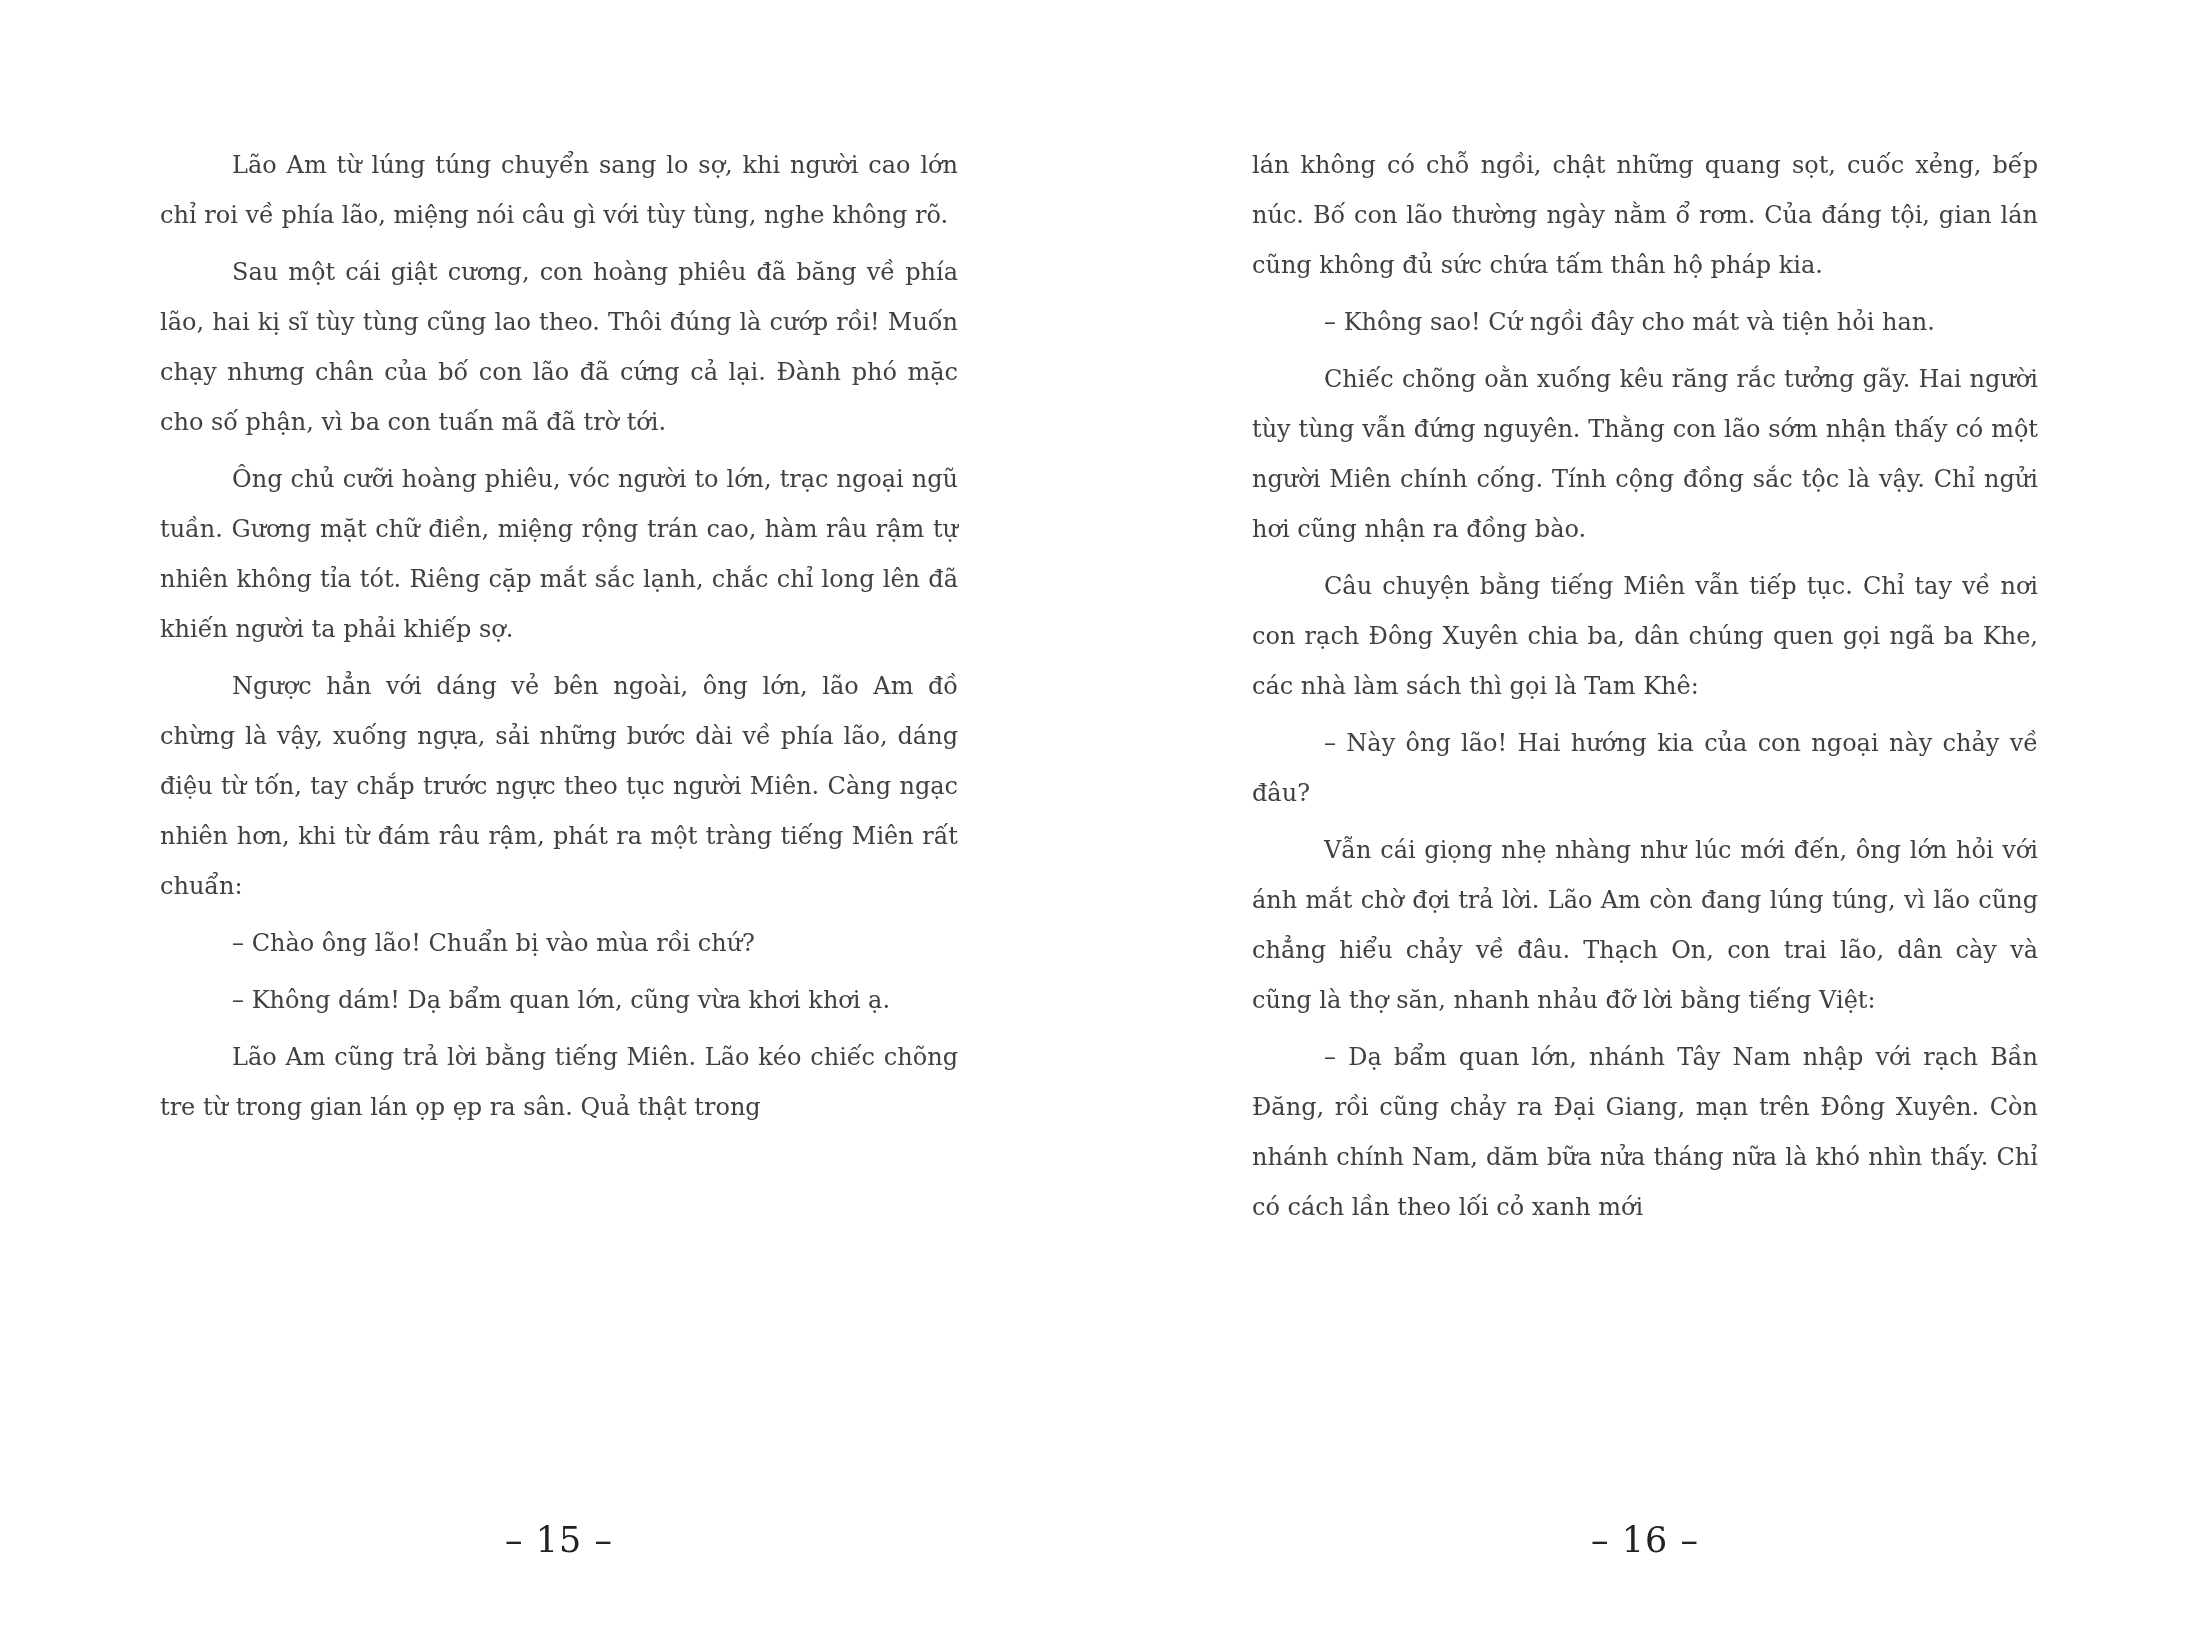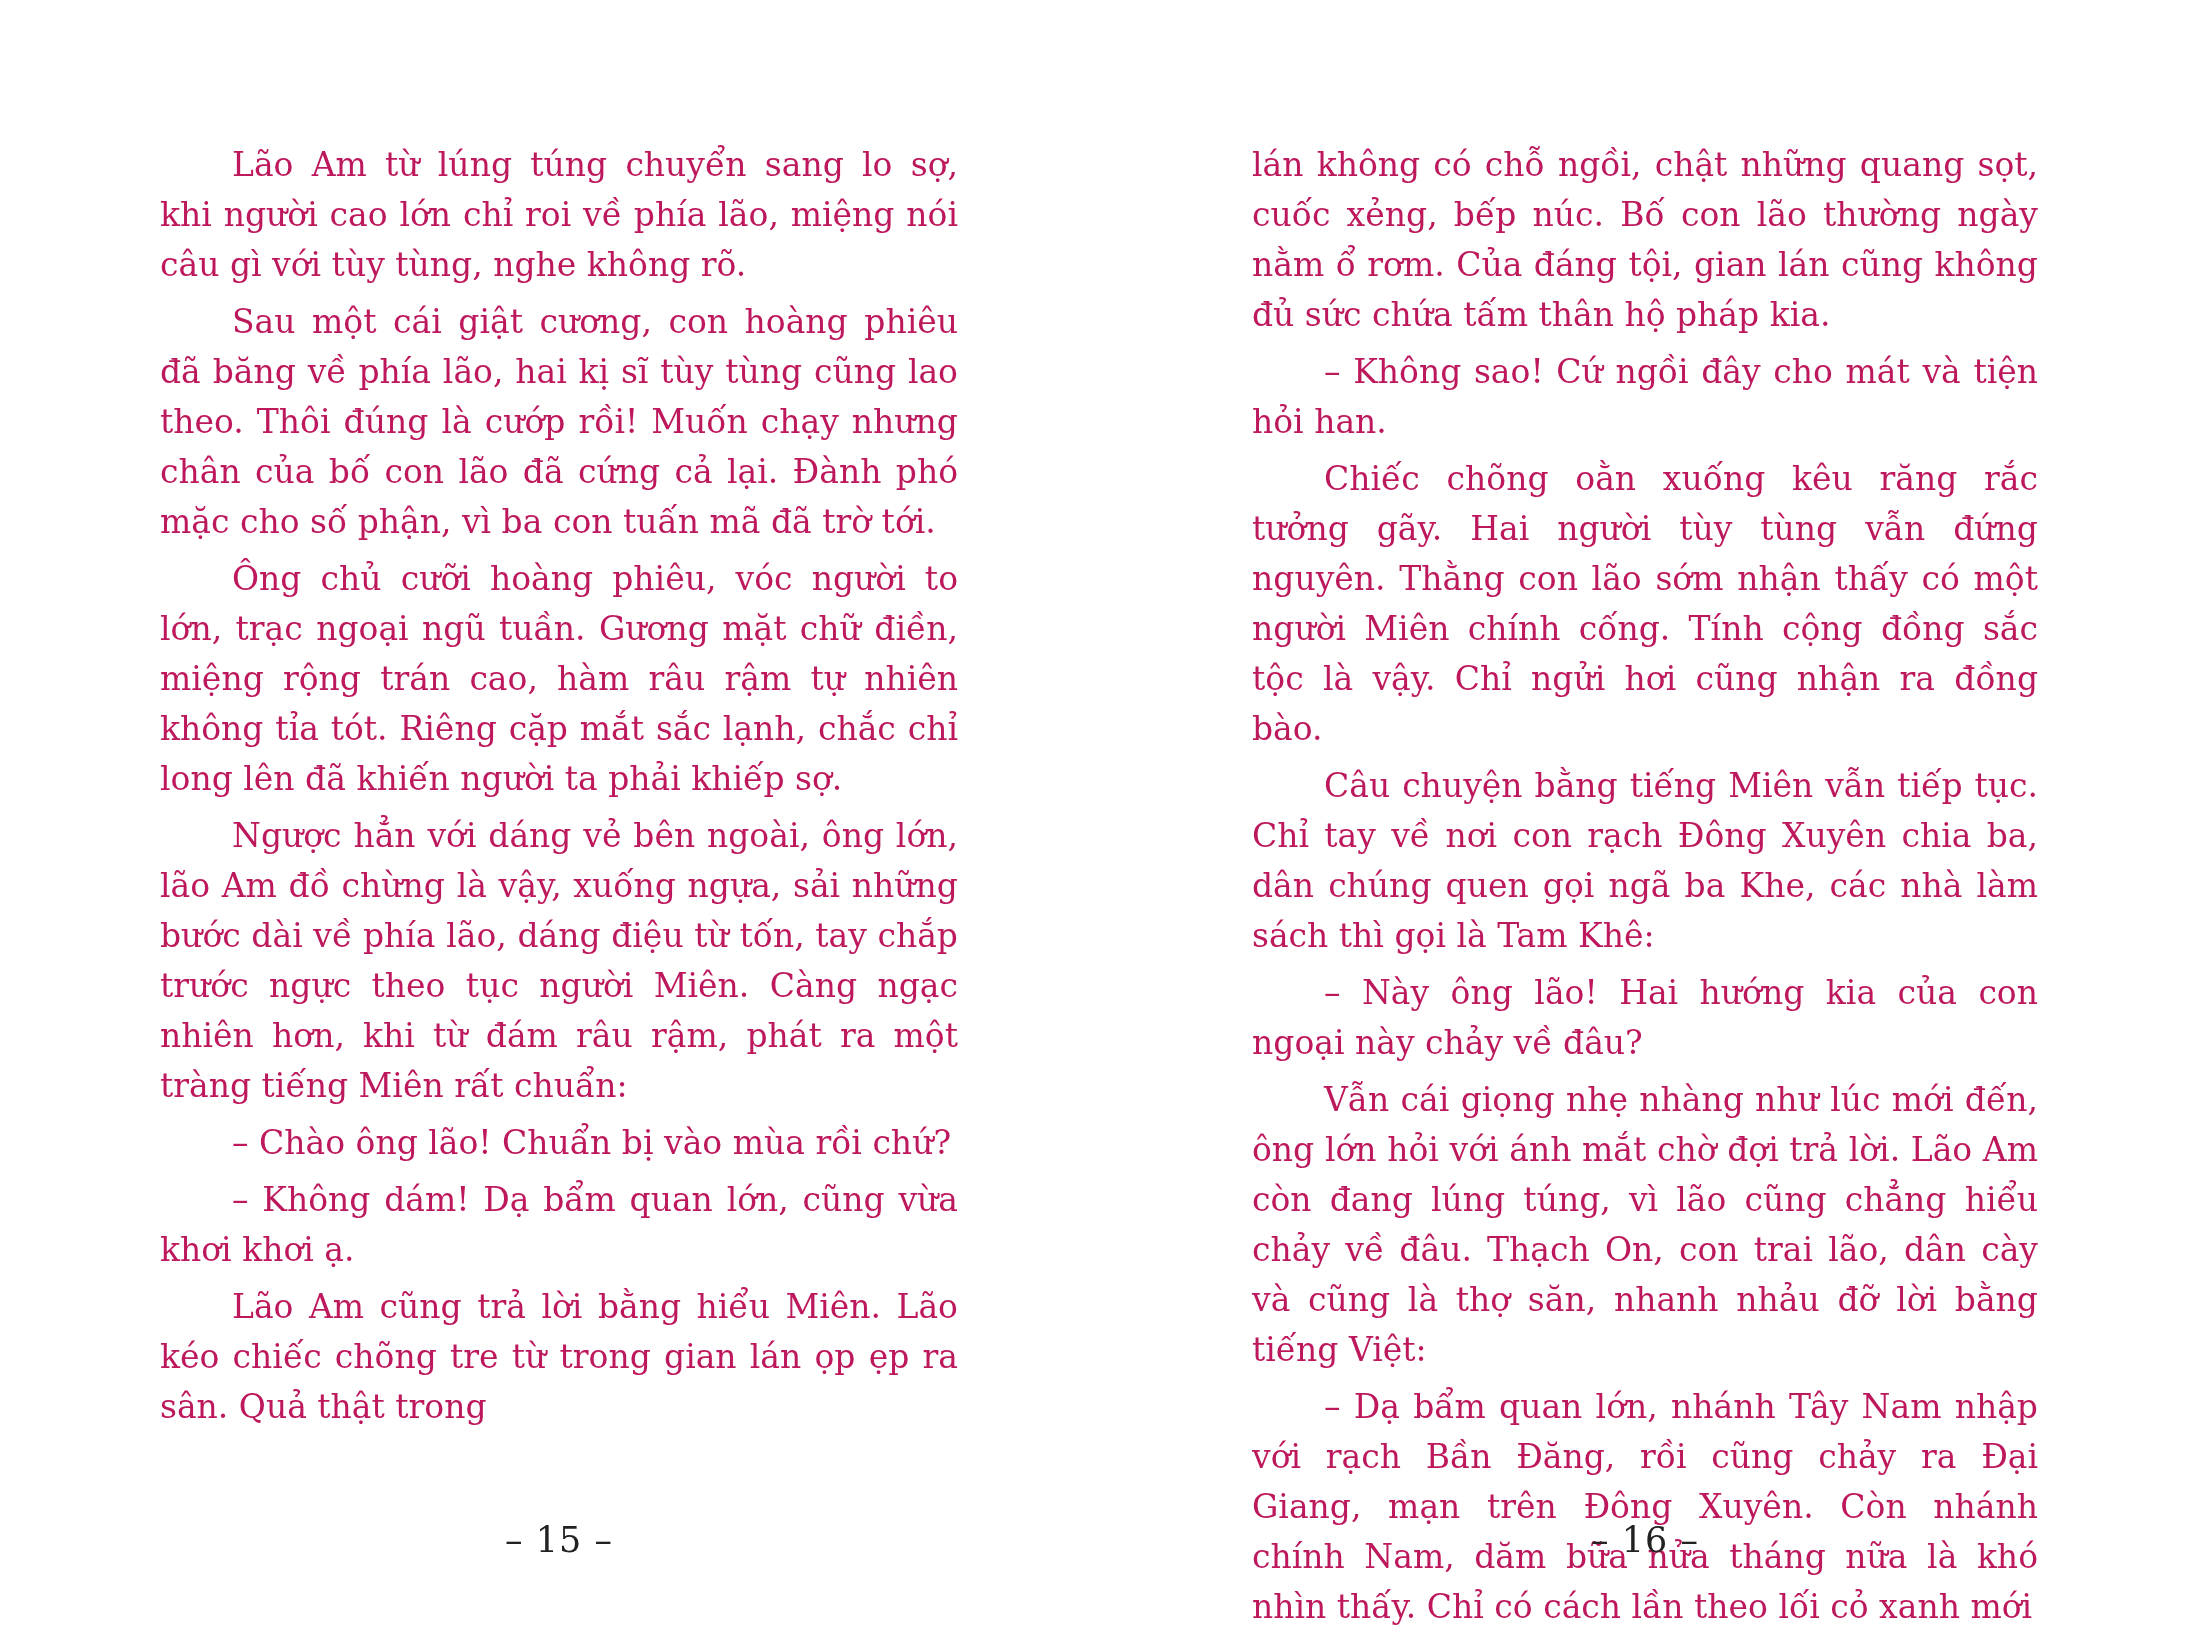--- a/index.html
+++ b/index.html
@@ -25,23 +25,23 @@
     height: 1646px;
   }
   .page-left  { left: 160px;  width: 798px; }
   .page-right { left: 1252px; width: 786px; }
   .page-text {
     position: absolute;
     top: 140px;
     left: 0;
     right: 0;
     text-align: justify;
-    font-size: 33px;
+    font-size: 24px;
     line-height: 50px;
-    color: #be185d;
+    color: #404040;
     hyphens: none;
     -webkit-hyphens: none;
   }
   .para {
     margin: 0 0 7px 0;
   }
   .para.indent {
     text-indent: 72px;
   }
   .page-number {
@@ -61,21 +61,21 @@
 <div class="spread">
 
   <div class="page page-left">
     <div class="page-text">
         <p class="para indent">Lão Am từ lúng túng chuyển sang lo sợ, khi người cao lớn chỉ roi về phía lão, miệng nói câu gì với tùy tùng, nghe không rõ.</p>
         <p class="para indent">Sau một cái giật cương, con hoàng phiêu đã băng về phía lão, hai kị sĩ tùy tùng cũng lao theo. Thôi đúng là cướp rồi! Muốn chạy nhưng chân của bố con lão đã cứng cả lại. Đành phó mặc cho số phận, vì ba con tuấn mã đã trờ tới.</p>
         <p class="para indent">Ông chủ cưỡi hoàng phiêu, vóc người to lớn, trạc ngoại ngũ tuần. Gương mặt chữ điền, miệng rộng trán cao, hàm râu rậm tự nhiên không tỉa tót. Riêng cặp mắt sắc lạnh, chắc chỉ long lên đã khiến người ta phải khiếp sợ.</p>
         <p class="para indent">Ngược hẳn với dáng vẻ bên ngoài, ông lớn, lão Am đồ chừng là vậy, xuống ngựa, sải những bước dài về phía lão, dáng điệu từ tốn, tay chắp trước ngực theo tục người Miên. Càng ngạc nhiên hơn, khi từ đám râu rậm, phát ra một tràng tiếng Miên rất chuẩn:</p>
         <p class="para indent">– Chào ông lão! Chuẩn bị vào mùa rồi chứ?</p>
         <p class="para indent">– Không dám! Dạ bẩm quan lớn, cũng vừa khơi khơi ạ.</p>
-        <p class="para indent">Lão Am cũng trả lời bằng hiểu Miên. Lão kéo chiếc chõng tre từ trong gian lán ọp ẹp ra sân. Quả thật trong</p>
+        <p class="para indent">Lão Am cũng trả lời bằng tiếng Miên. Lão kéo chiếc chõng tre từ trong gian lán ọp ẹp ra sân. Quả thật trong</p>
       </div>
     <div class="page-number">– 15 –</div>
   </div>
 
   <div class="page page-right">
     <div class="page-text">
         <p class="para">lán không có chỗ ngồi, chật những quang sọt, cuốc xẻng, bếp núc. Bố con lão thường ngày nằm ổ rơm. Của đáng tội, gian lán cũng không đủ sức chứa tấm thân hộ pháp kia.</p>
         <p class="para indent">– Không sao! Cứ ngồi đây cho mát và tiện hỏi han.</p>
         <p class="para indent">Chiếc chõng oằn xuống kêu răng rắc tưởng gãy. Hai người tùy tùng vẫn đứng nguyên. Thằng con lão sớm nhận thấy có một người Miên chính cống. Tính cộng đồng sắc tộc là vậy. Chỉ ngửi hơi cũng nhận ra đồng bào.</p>
         <p class="para indent">Câu chuyện bằng tiếng Miên vẫn tiếp tục. Chỉ tay về nơi con rạch Đông Xuyên chia ba, dân chúng quen gọi ngã ba Khe, các nhà làm sách thì gọi là Tam Khê:</p>

